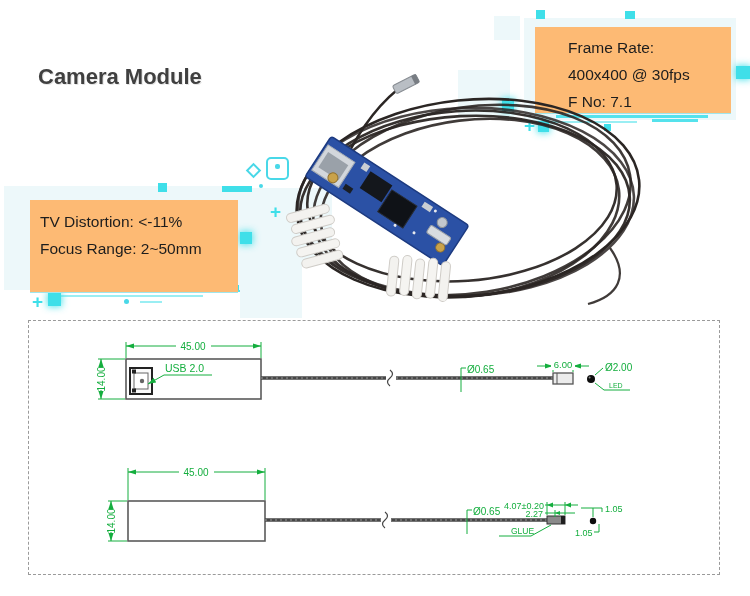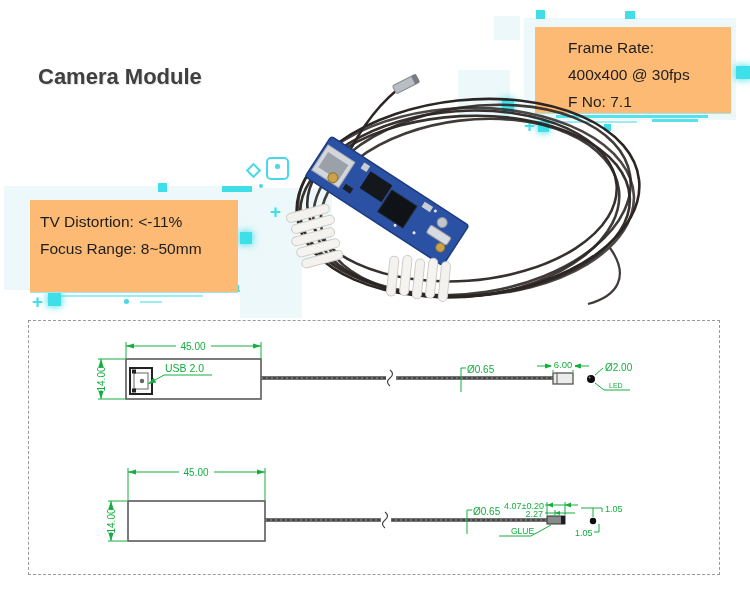--- a/index.html
+++ b/index.html
@@ -81,21 +81,21 @@
   <div class="subtitle">Camera Module</div>
 
   <div class="spec-box box-frame">
     <p>Frame Rate:</p>
     <p>400x400 @ 30fps</p>
     <p>F No: 7.1</p>
   </div>
 
   <div class="spec-box box-optical">
     <p>TV Distortion: &lt;-11%</p>
-    <p>Focus Range: 8~50mm</p>
+    <p>Focus Range: 2~50mm</p>
   </div>
 
   <svg class="abs" style="left:280px;top:48px;" width="380" height="268" viewBox="0 0 380 268">
 
     <g stroke="#2B2624" fill="none" stroke-width="2.6">
       <ellipse cx="188" cy="150" rx="172" ry="98" transform="rotate(-6 188 150)"></ellipse>
       <ellipse cx="185" cy="158" rx="165" ry="90" transform="rotate(-3 185 158)" opacity=".95"></ellipse>
       <ellipse cx="192" cy="152" rx="160" ry="93" transform="rotate(-9 192 152)" opacity=".9"></ellipse>
       <ellipse cx="182" cy="148" rx="155" ry="85" transform="rotate(-4 182 148)" opacity=".95"></ellipse>
       <ellipse cx="190" cy="160" rx="150" ry="88" transform="rotate(-7 190 160)" opacity=".9"></ellipse>

